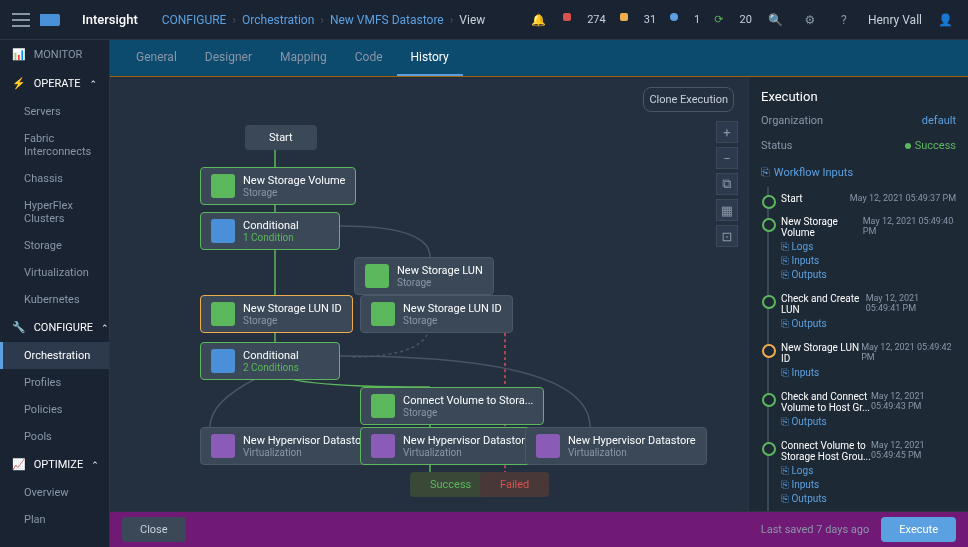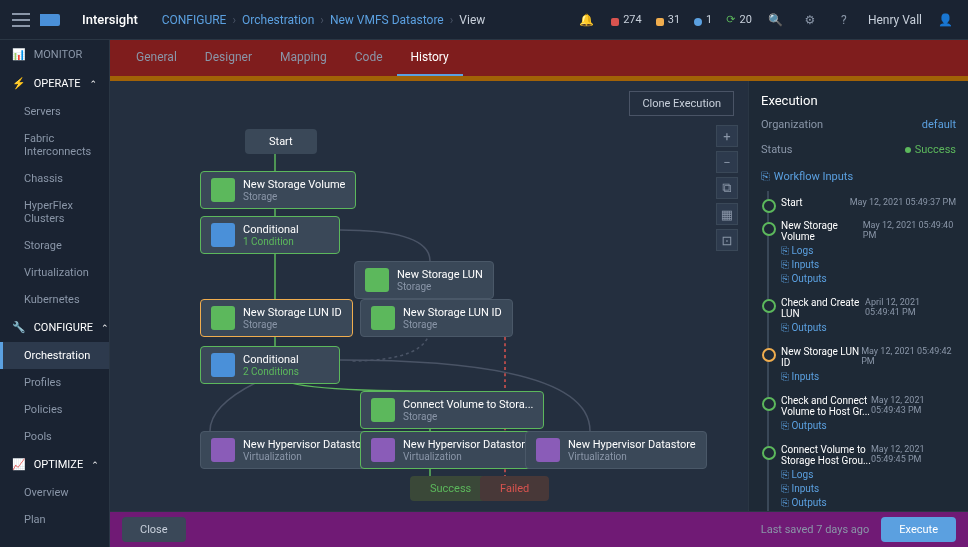--- a/index.html
+++ b/index.html
@@ -6,37 +6,37 @@
 body{background:#1a2332;color:#c8d0db;font-size:12px;overflow:hidden;width:968px;height:547px;position:relative}
 .topbar{height:40px;background:#1a2332;display:flex;align-items:center;padding:0 12px;border-bottom:1px solid #2a3644}
 .logo{display:flex;align-items:center;gap:22px;color:#fff;font-size:13px;font-weight:500}
 .logo-icon{width:20px;height:12px;background:linear-gradient(0deg,#4a90d9 0%,#4a90d9 100%);border-radius:2px;position:relative}
 .logo-icon::before{content:"";position:absolute;top:0;left:0;right:0;bottom:0;background:repeating-linear-gradient(90deg,#4a90d9 0,#4a90d9 2px,transparent 2px,transparent 4px)}
 .breadcrumb{display:flex;align-items:center;gap:6px;margin-left:24px;font-size:12px}
 .breadcrumb a{color:#5ba0e0;text-decoration:none}
 .breadcrumb .sep{color:#4a5466}
 .breadcrumb .cur{color:#c8d0db}
 .top-right{margin-left:auto;display:flex;align-items:center;gap:14px}
-.badge{display:flex;align-items:flex-end;gap:4px;font-size:11px}
+.badge{display:flex;align-items:flex-start;gap:16px;font-size:11px}
 .badge-dot{width:8px;height:8px;border-radius:2px}
 .icon-btn{width:20px;height:20px;display:flex;align-items:center;justify-content:center;color:#8a96a8;cursor:pointer}
 .layout{display:flex;height:507px}
 .sidebar{width:110px;background:#1a2332;border-right:1px solid #2a3644;overflow-y:auto}
 .nav-section{padding:8px 12px;font-size:11px;color:#8a96a8;display:flex;align-items:center;gap:8px;cursor:pointer}
 .nav-section.active{color:#fff}
 .nav-item{padding:7px 12px 7px 24px;font-size:11px;color:#8a96a8;cursor:pointer}
 .nav-item.active{background:#2d3a4d;color:#fff;border-left:3px solid #5ba0e0;padding-left:21px}
 .chev{margin-left:auto;font-size:9px}
 .main{flex:1;display:flex;flex-direction:column;background:#242f3f}
-.tabs{display:flex;background:#7f1d1d;border-bottom:5px solid #a16207;padding:0 12px}
+.tabs{display:flex;background:#0c4a6e;border-bottom:1px solid #a16207;padding:0 12px}
 .tab{padding:10px 14px;font-size:12px;color:#8a96a8;cursor:pointer;border-bottom:2px solid transparent}
 .tab.active{color:#fff;border-bottom-color:#5ba0e0}
 .content{flex:1;display:flex;position:relative}
 .canvas{flex:1;position:relative;background:#242f3f;overflow:hidden}
-.clone-btn{position:absolute;top:10px;right:10px;padding:5px 12px;background:transparent;border:1px solid #4a5466;color:#c8d0db;border-radius:0;font-size:11px;cursor:pointer}
+.clone-btn{position:absolute;top:10px;right:10px;padding:5px 5px;background:transparent;border:1px solid #4a5466;color:#c8d0db;border-radius:8px;font-size:11px;cursor:pointer}
 .zoom-ctrl{position:absolute;top:10px;right:10px;display:flex;flex-direction:column;gap:4px;z-index:5}
 .zoom-btn{width:22px;height:22px;background:#2d3a4d;border:1px solid #3a4858;display:flex;align-items:center;justify-content:center;color:#8a96a8;cursor:pointer;font-size:13px}
 .node{position:absolute;background:#3a4858;border:1px solid #4a5868;border-radius:4px;padding:6px 10px;min-width:140px;display:flex;align-items:center;gap:8px}
 .node.green{border-color:#5cb85c}
 .node.yellow{border-color:#f0ad4e}
 .node-icon{width:24px;height:24px;background:#5cb85c;border-radius:3px;flex-shrink:0}
 .node-icon.cond{background:#4a90d9}
 .node-text{display:flex;flex-direction:column}
 .node-title{font-size:11px;color:#fff}
 .node-sub{font-size:10px;color:#8a96a8}
@@ -276,21 +276,21 @@
               </div>
               <div class="step-links">
                 <span class="step-link">⎘ Logs</span>
                 <span class="step-link">⎘ Inputs</span>
                 <span class="step-link">⎘ Outputs</span>
               </div>
             </div>
             <div class="step">
               <div class="step-row">
                 <span class="step-name">Check and Create LUN</span>
-                <span class="step-time">April 12, 2021 05:49:41 PM</span>
+                <span class="step-time">May 12, 2021 05:49:41 PM</span>
               </div>
               <div class="step-links">
                 <span class="step-link">⎘ Outputs</span>
               </div>
             </div>
             <div class="step yellow">
               <div class="step-row">
                 <span class="step-name">New Storage LUN ID</span>
                 <span class="step-time">May 12, 2021 05:49:42 PM</span>
               </div>

